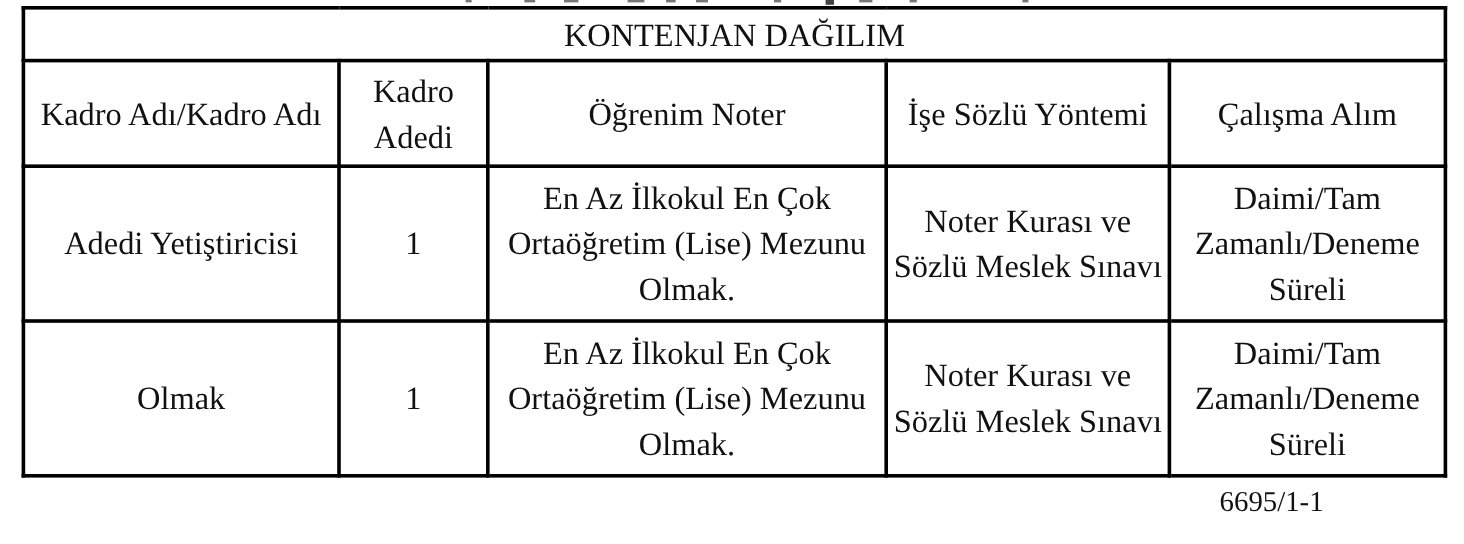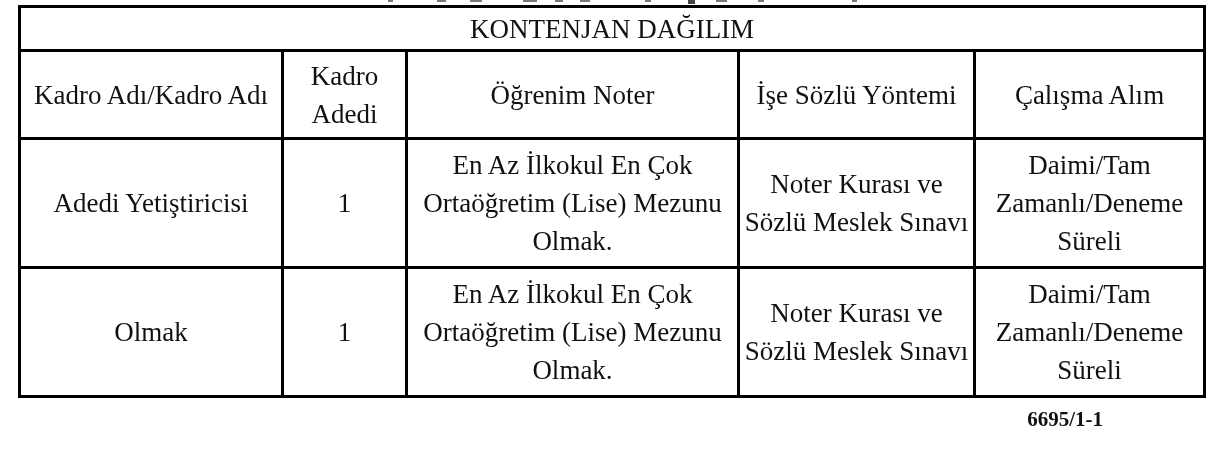--- a/index.html
+++ b/index.html
@@ -23,23 +23,22 @@
     font-size:27px;line-height:38px;
     padding:0;overflow:hidden;
   }
   td.title-cell{height:41px;line-height:36px;}
   tr.header-row td{height:85px;}
   tr.data-row td{height:126px;}
   td.edu-cell{text-align:left;padding-left:4px;}
   .line{white-space:nowrap;}
   .footer-ref{
     position:absolute;top:401px;right:117px;
-    font-size:21px;line-height:36px;color:#111;
+    font-size:24px;line-height:36px;color:#111;
     white-space:nowrap;
-    font-weight:bold;
   }
 </style>
 </head>
 <body>
 
 <span class="remnant" style="left:388px;width:5px;"></span>
 <span class="remnant" style="left:437px;width:9px;"></span>
 <span class="remnant" style="left:470px;width:12px;"></span>
 <span class="remnant" style="left:523px;width:14px;"></span>
 <span class="remnant" style="left:555px;width:8px;"></span>

